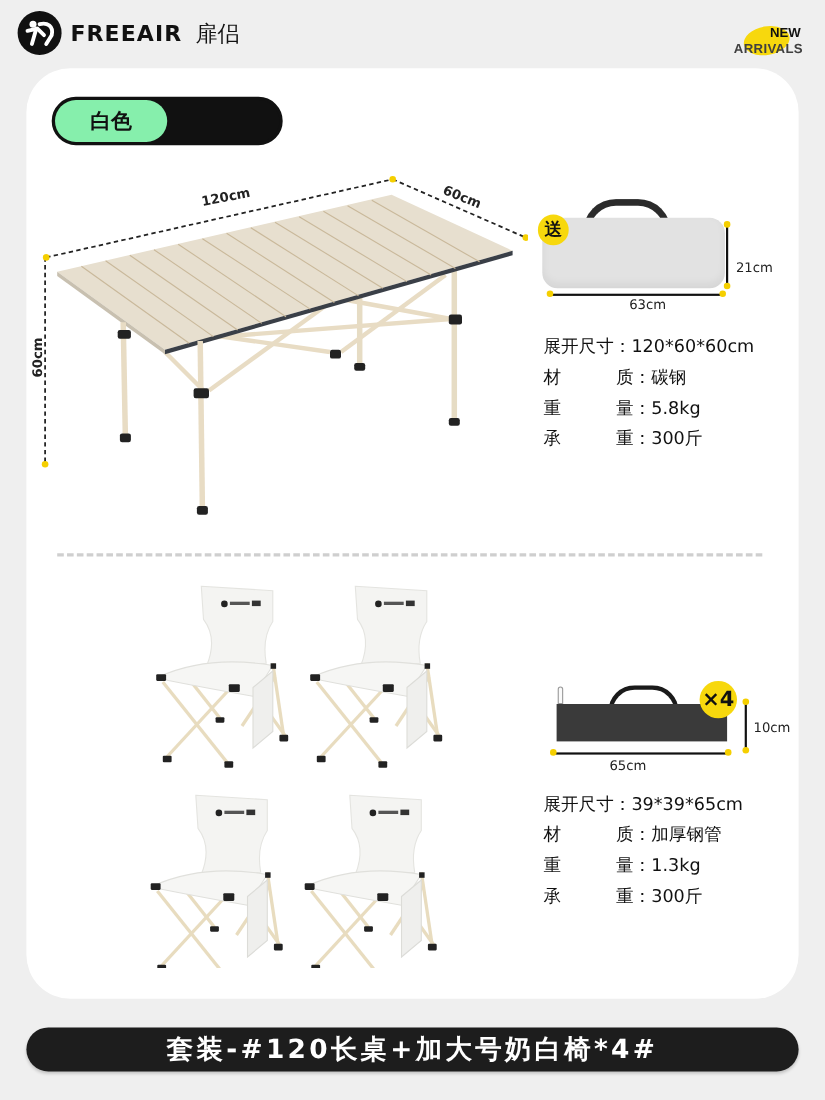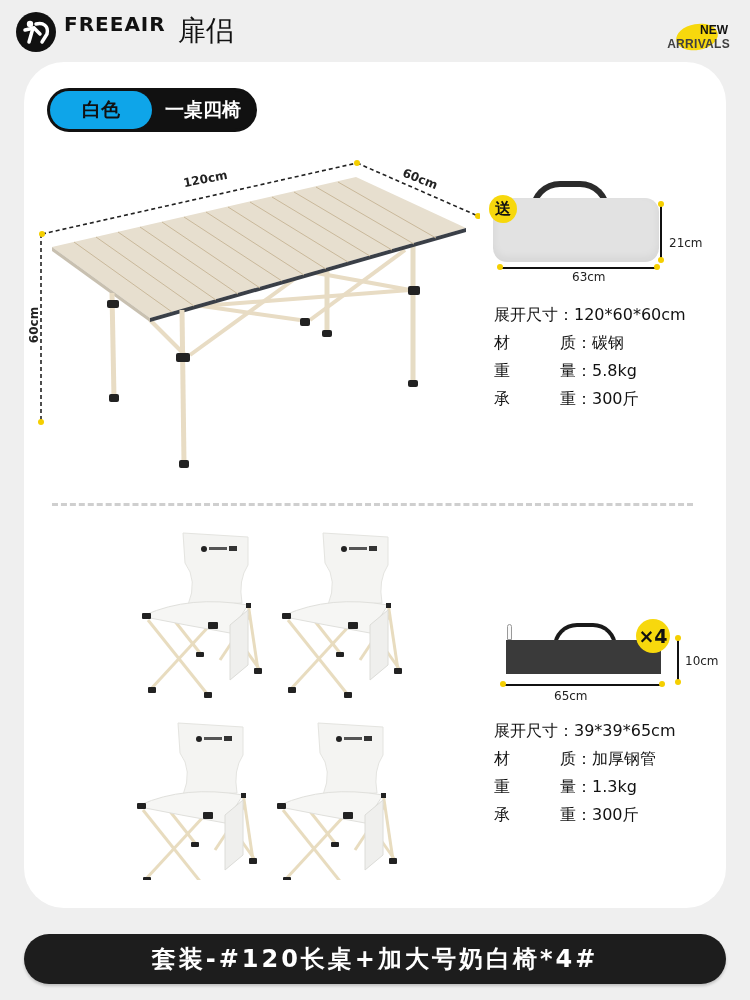--- a/index.html
+++ b/index.html
@@ -4,53 +4,53 @@
 <style>
   * { box-sizing: border-box; margin: 0; padding: 0; }
   html, body { width: 750px; height: 1000px; overflow: hidden; }
   body {
     background: #efefef;
     font-family: "DejaVu Sans", "Liberation Sans", sans-serif;
     position: relative;
     color: #111;
   }
   
-  .brand { position: absolute; left: 16px; top: 12px; height: 36px; display: flex; align-items: flex-start; gap: 8px; }
+  .brand { position: absolute; left: 16px; top: 12px; height: 36px; display: flex; align-items: center; gap: 8px; }
   .brand-logo { width: 40px; height: 40px; border-radius: 50%; background: #111; position: relative; overflow: hidden; }
   .brand-logo svg { position: absolute; left: 0; top: 0; }
   .brand-name { font-family: "DejaVu Sans", sans-serif; font-weight: bold; font-size: 20px; letter-spacing: 1px; color: #111; }
-  .brand-cn { font-family: "DejaVu Serif", serif; font-size: 28px; color: #111; margin-left: 4px; }
+  .brand-cn { font-family: "DejaVu Serif", serif; font-size: 20px; color: #111; margin-left: 4px; }
   .badge-new { position: absolute; right: 20px; top: 22px; width: 74px; height: 34px; }
   .badge-new .blob { position: absolute; left: 20px; top: 2px; width: 42px; height: 26px; background: #f7d80d; border-radius: 50%; transform: rotate(-10deg); }
   .badge-new .t1 { position: absolute; right: 2px; top: 1px; font-weight: bold; font-size: 12px; color: #111; font-family: "Liberation Sans", sans-serif; }
   .badge-new .t2 { position: absolute; right: 0; top: 15px; font-weight: bold; font-size: 12px; color: #404040; font-family: "Liberation Sans", sans-serif; letter-spacing: 0.3px; }
 
   
   .card { position: absolute; left: 24px; top: 62px; width: 702px; height: 846px; background: #fff; border-radius: 40px; }
 
   
   .pill { position: absolute; left: 47px; top: 88px; width: 210px; height: 44px; border: 3px solid #111; border-radius: 22px; display: flex; overflow: hidden; background: #111; }
-  .pill-left { width: 102px; height: 100%; background: #0ea5e9; border-radius: 0 22px 22px 0; display: flex; align-items: center; justify-content: center; font-size: 19px; font-weight: bold; color: #111; }
+  .pill-left { width: 102px; height: 100%; background: #86efac; border-radius: 0 22px 22px 0; display: flex; align-items: center; justify-content: center; font-size: 19px; font-weight: bold; color: #111; }
   .pill-right { flex: 1; display: flex; align-items: center; justify-content: center; font-size: 19px; font-weight: bold; color: #fff; }
 
   
   .dim { position: absolute; font-size: 12px; font-weight: bold; color: #222; font-family: "DejaVu Sans", sans-serif; }
   .dot { position: absolute; width: 6px; height: 6px; border-radius: 50%; background: #f5cf00; }
 
   
   .spec { position: absolute; left: 494px; width: 240px; }
   .spec .title { font-size: 16px; font-weight: bold; color: #111; white-space: nowrap; letter-spacing: -0.3px; }
   .spec .row { display: flex; font-size: 16px; color: #111; margin-top: 9px; height: 19px; line-height: 19px; }
   .spec .row .k1 { width: 66px; }
   .spec .row .k2 { width: auto; }
 
   .divider { position: absolute; left: 52px; top: 503px; width: 641px; border-top: 3px dashed #cfcfcf; }
 
   
-  .bottom-bar { position: absolute; left: 24px; top: 934px; width: 702px; height: 50px; background: #1d1d1d; border-radius: 25px; display: flex; align-items: center; justify-content: center; color: #fff; font-size: 24px; font-weight: bold; letter-spacing: 3px; box-shadow: 0 2px 3px rgba(0,0,0,0.2); }
+  .bottom-bar { position: absolute; left: 24px; top: 934px; width: 702px; height: 40px; background: #1d1d1d; border-radius: 25px; display: flex; align-items: center; justify-content: center; color: #fff; font-size: 24px; font-weight: bold; letter-spacing: 3px; box-shadow: 0 2px 3px rgba(0,0,0,0.2); }
 
   
   .bag-white { position: absolute; left: 493px; top: 198px; width: 166px; height: 64px; background: #e2e2e2; border-radius: 14px; box-shadow: inset 0 -4px 8px rgba(0,0,0,0.06); }
   .bag-white-handle { position: absolute; left: 530px; top: 181px; width: 80px; height: 30px; border: 6px solid #2b2b2b; border-bottom: none; border-radius: 36px 36px 0 0; }
   .gift-badge { position: absolute; left: 489px; top: 195px; width: 28px; height: 28px; border-radius: 50%; background: #f7d80d; display: flex; align-items: center; justify-content: center; font-size: 16px; font-weight: bold; color: #111; }
 
   .bag-black { position: absolute; left: 506px; top: 640px; width: 155px; height: 34px; background: #3a3a3a; }
   .bag-black-handle { position: absolute; left: 553px; top: 623px; width: 64px; height: 24px; border: 4px solid #1a1a1a; border-bottom: none; border-radius: 30px 30px 0 0; }
   .bag-black-tab { position: absolute; left: 507px; top: 624px; width: 5px; height: 16px; border: 1px solid #999; border-radius: 3px 3px 0 0; background: #fafafa; }
   .x4-badge { position: absolute; left: 636px; top: 619px; width: 34px; height: 34px; border-radius: 50%; background: #f7d80d; display: flex; align-items: center; justify-content: center; font-size: 19px; font-weight: bold; color: #111; }
@@ -77,21 +77,20 @@
 <div class="badge-new">
   <div class="blob"></div>
   <span class="t1">NEW</span>
   <span class="t2">ARRIVALS</span>
 </div>
 
 <div class="card"></div>
 
 <div class="pill">
   <div class="pill-left">白色</div>
-  <div class="pill-right">一桌四椅</div>
 </div>
 
 <svg style="position:absolute;left:0;top:150px;" width="480" height="330" viewBox="0 0 480 330">
 
   <line x1="42" y1="84" x2="357" y2="13" stroke="#222" stroke-width="1.6" stroke-dasharray="4,3"></line>
   <line x1="357" y1="13" x2="478" y2="66" stroke="#222" stroke-width="1.6" stroke-dasharray="4,3"></line>
   <line x1="41" y1="84" x2="41" y2="272" stroke="#222" stroke-width="1.6" stroke-dasharray="4,3"></line>
   <circle cx="42" cy="84" r="3" fill="#f5cf00"></circle>
   <circle cx="357" cy="13" r="3" fill="#f5cf00"></circle>
   <circle cx="478" cy="66" r="3" fill="#f5cf00"></circle>

